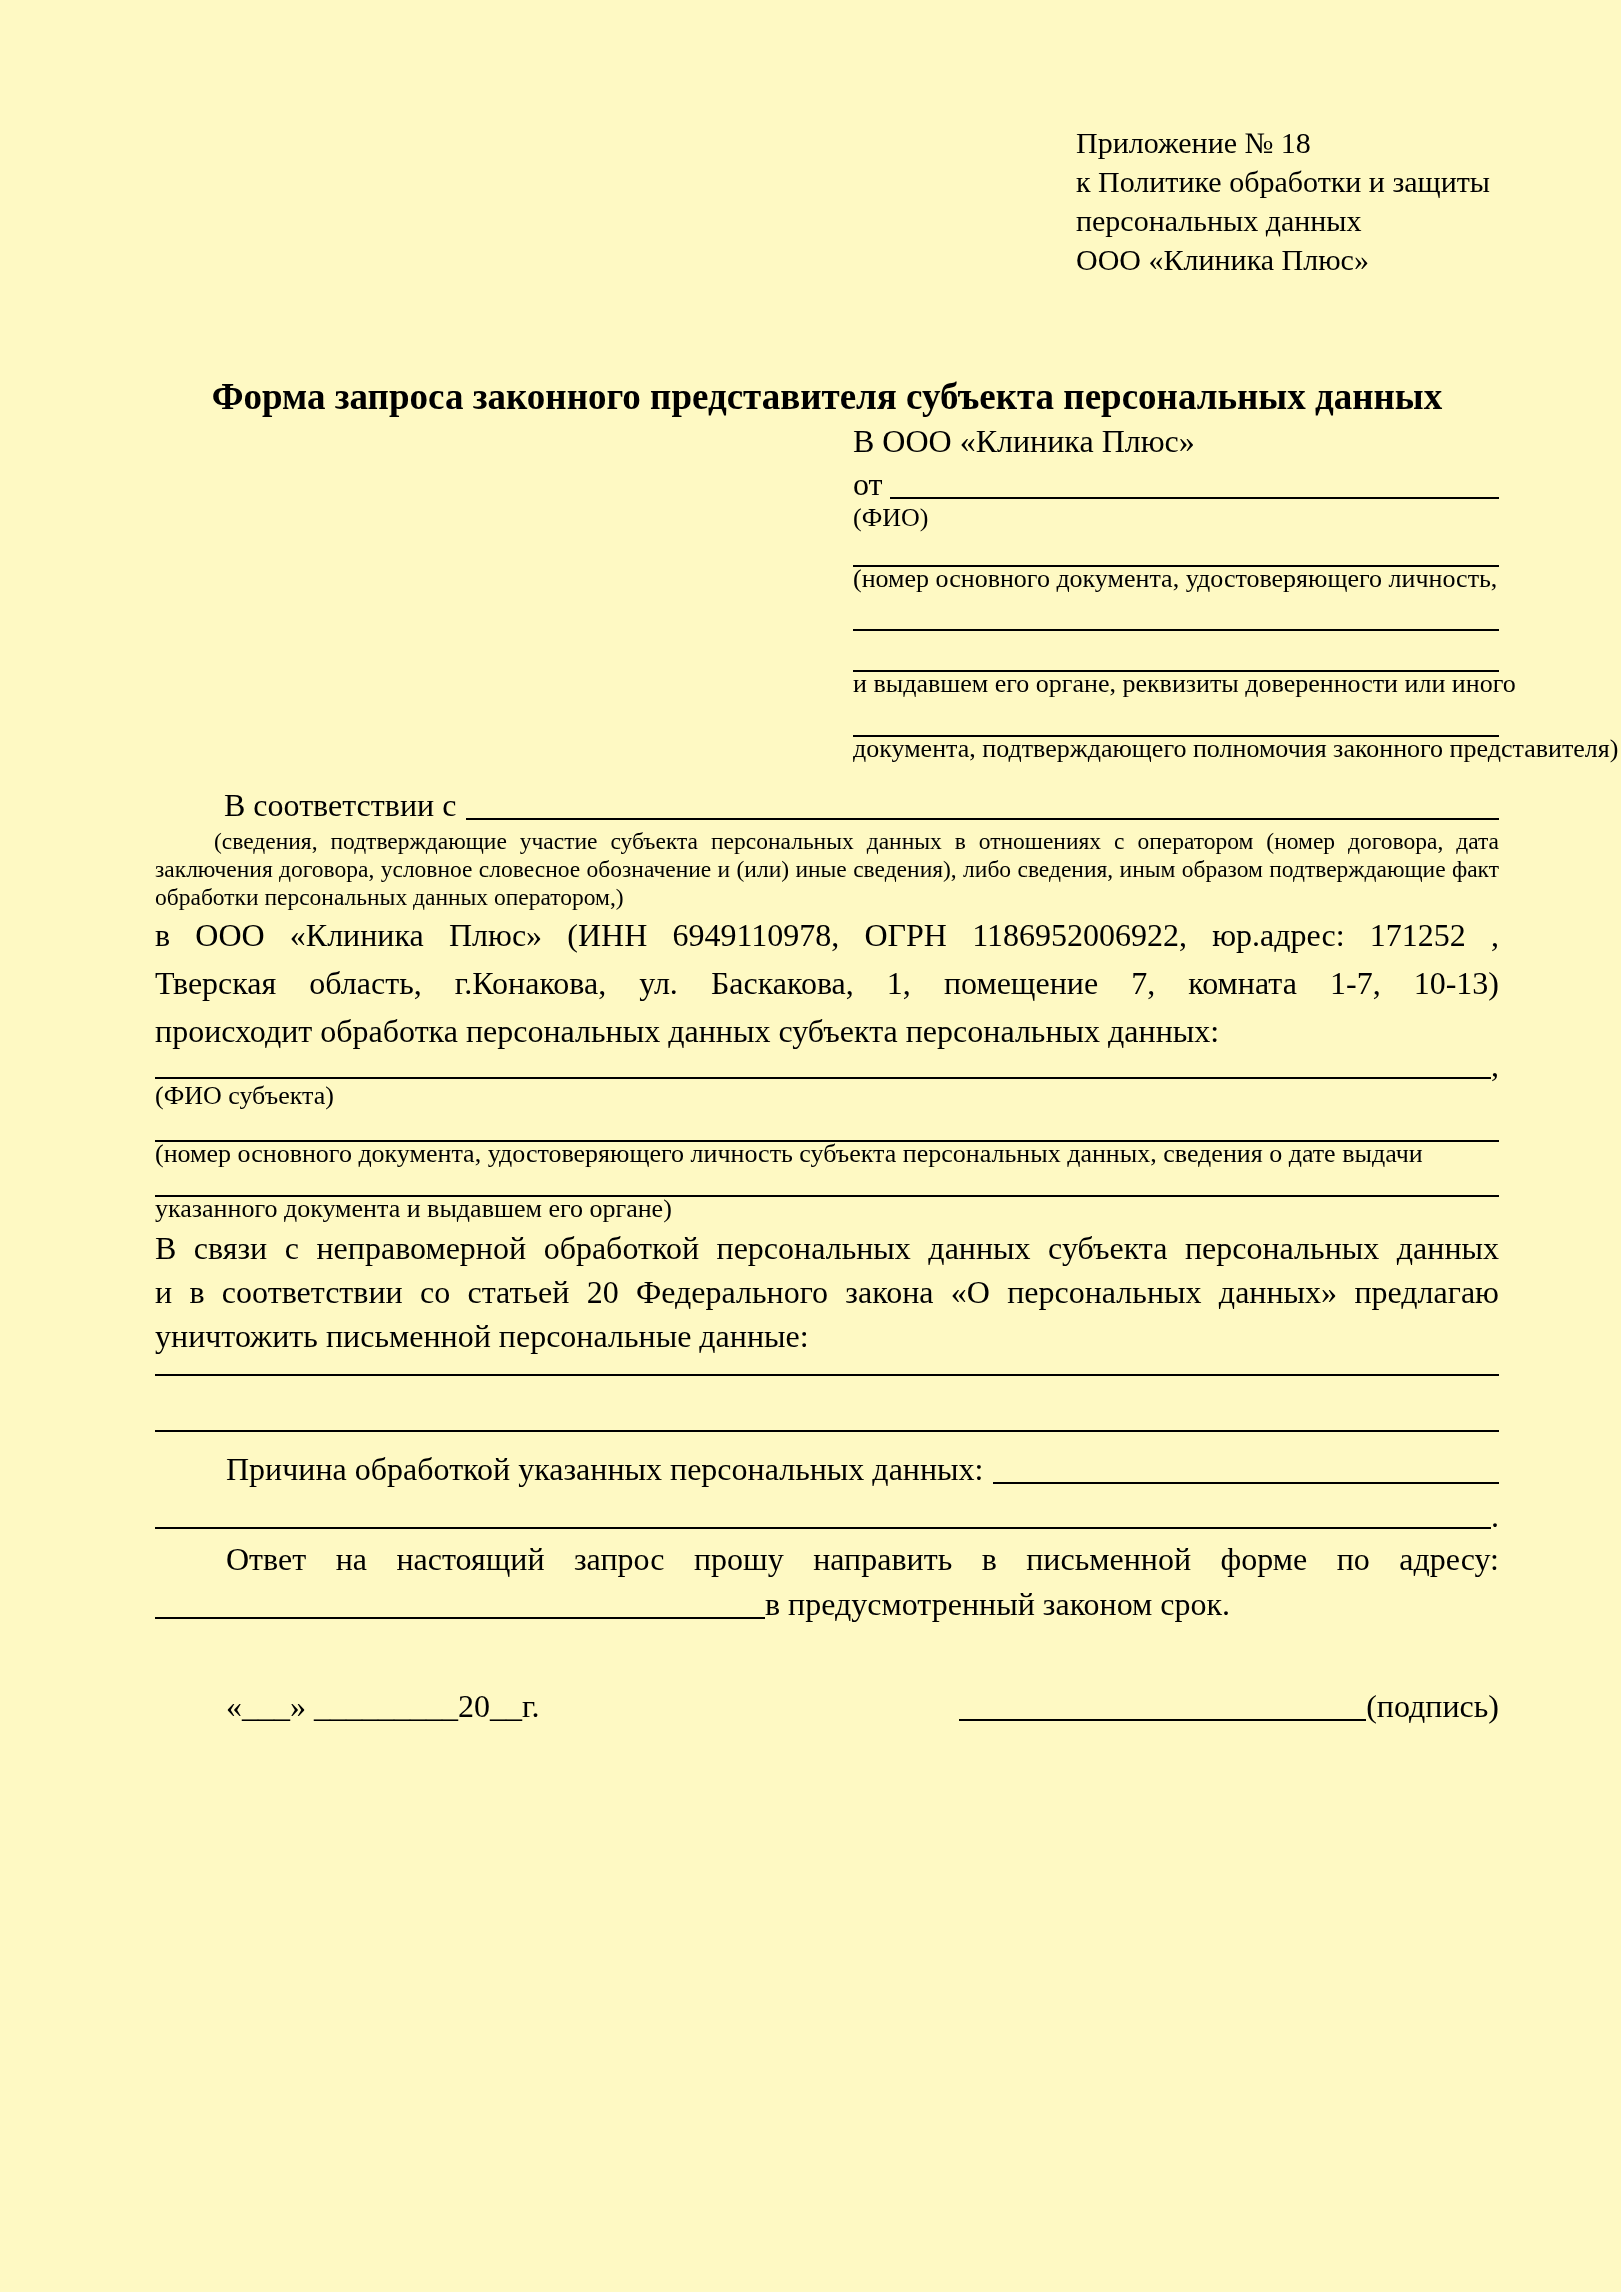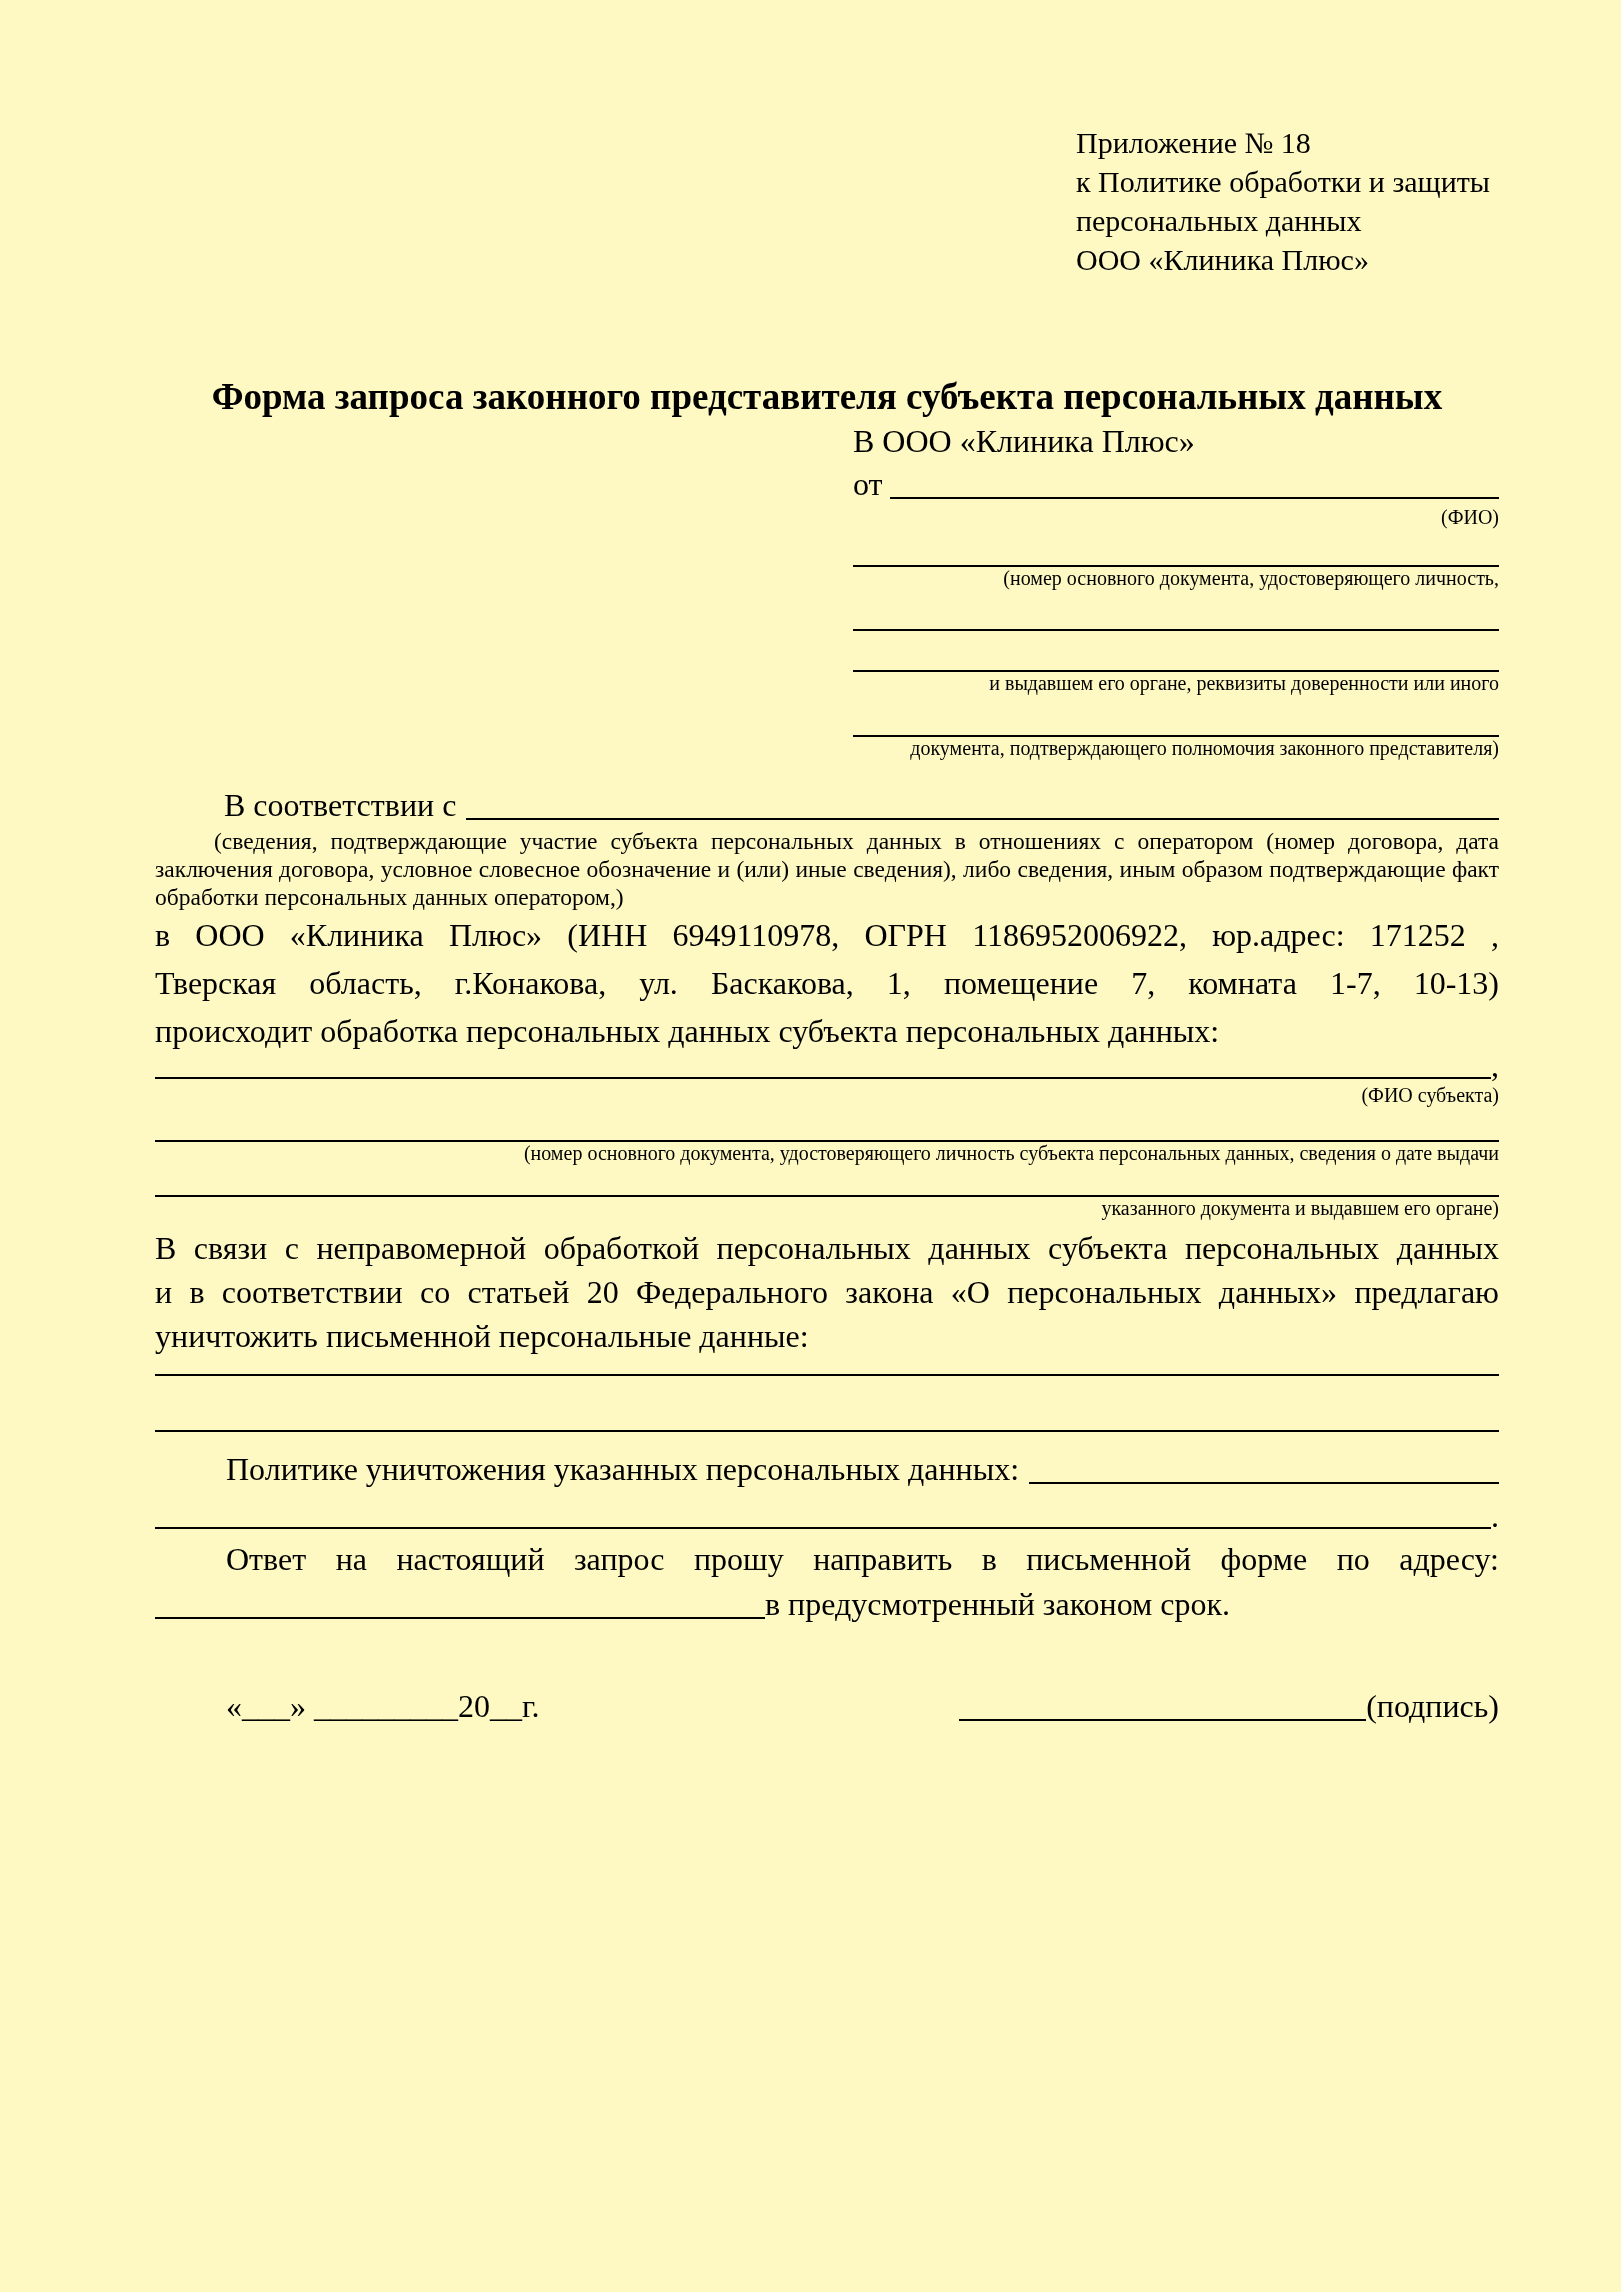--- a/index.html
+++ b/index.html
@@ -22,21 +22,21 @@
   
   .form-title { margin-top: 94px; text-align: center; font-weight: bold; font-size: 37px; line-height: 47px; }
 
   
   .addressee { margin-left: 698px; }
   .addr-org { line-height: 43px; }
   .from-row { display: flex; line-height: 43px; }
   .from-row .from-label { white-space: nowrap; }
   .from-row .rule { flex: 1 1 auto; border-bottom: 2.9px solid #000; margin-bottom: 6.9px; margin-left: 7.8px; }
 
-  .cap { font-size: 20px; line-height: 23.5px; text-align: right; white-space: nowrap; }
+  .cap { font-size: 26px; line-height: 23.5px; text-align: left; white-space: nowrap; }
 
   .field-rule { height: 39px; border-bottom: 2.9px solid #000; }
 
   
   .accordance-row { display: flex; margin-top: 23.5px; line-height: 43px; }
   .accordance-row .lead { padding-left: 69px; white-space: nowrap; }
   .accordance-row .rule { flex: 1 1 auto; border-bottom: 2.9px solid #000; margin-bottom: 6.9px; margin-left: 9.8px; }
 
   .note-line { font-size: 23.5px; line-height: 28px; text-align: justify; text-align-last: justify; }
   .note-line.first { padding-left: 59px; }
@@ -140,21 +140,21 @@
   <div style="margin-top:5.9px">
     <div class="body-line tight">В связи с неправомерной обработкой персональных данных субъекта персональных данных</div>
     <div class="body-line tight">и в соответствии со статьей 20 Федерального закона «О персональных данных» предлагаю</div>
     <div class="body-line tight last">уничтожить письменной персональные данные:</div>
   </div>
 
   <div class="wide-rule" style="height:15.7px"></div>
   <div class="wide-rule" style="height:54px"></div>
 
   <div class="reason-row">
-    <span class="label">Политике уничтожения указанных персональных данных:</span>
+    <span class="label">Причина обработкой указанных персональных данных:</span>
     <span class="rule"></span>
   </div>
 
   <div class="period-rule-row">
     <span class="rule"></span>
     <span class="tail-char">.</span>
   </div>
 
   <div class="reply-line">Ответ на настоящий запрос прошу направить в письменной форме по адресу:</div>
   <div class="reply-tail-row">

